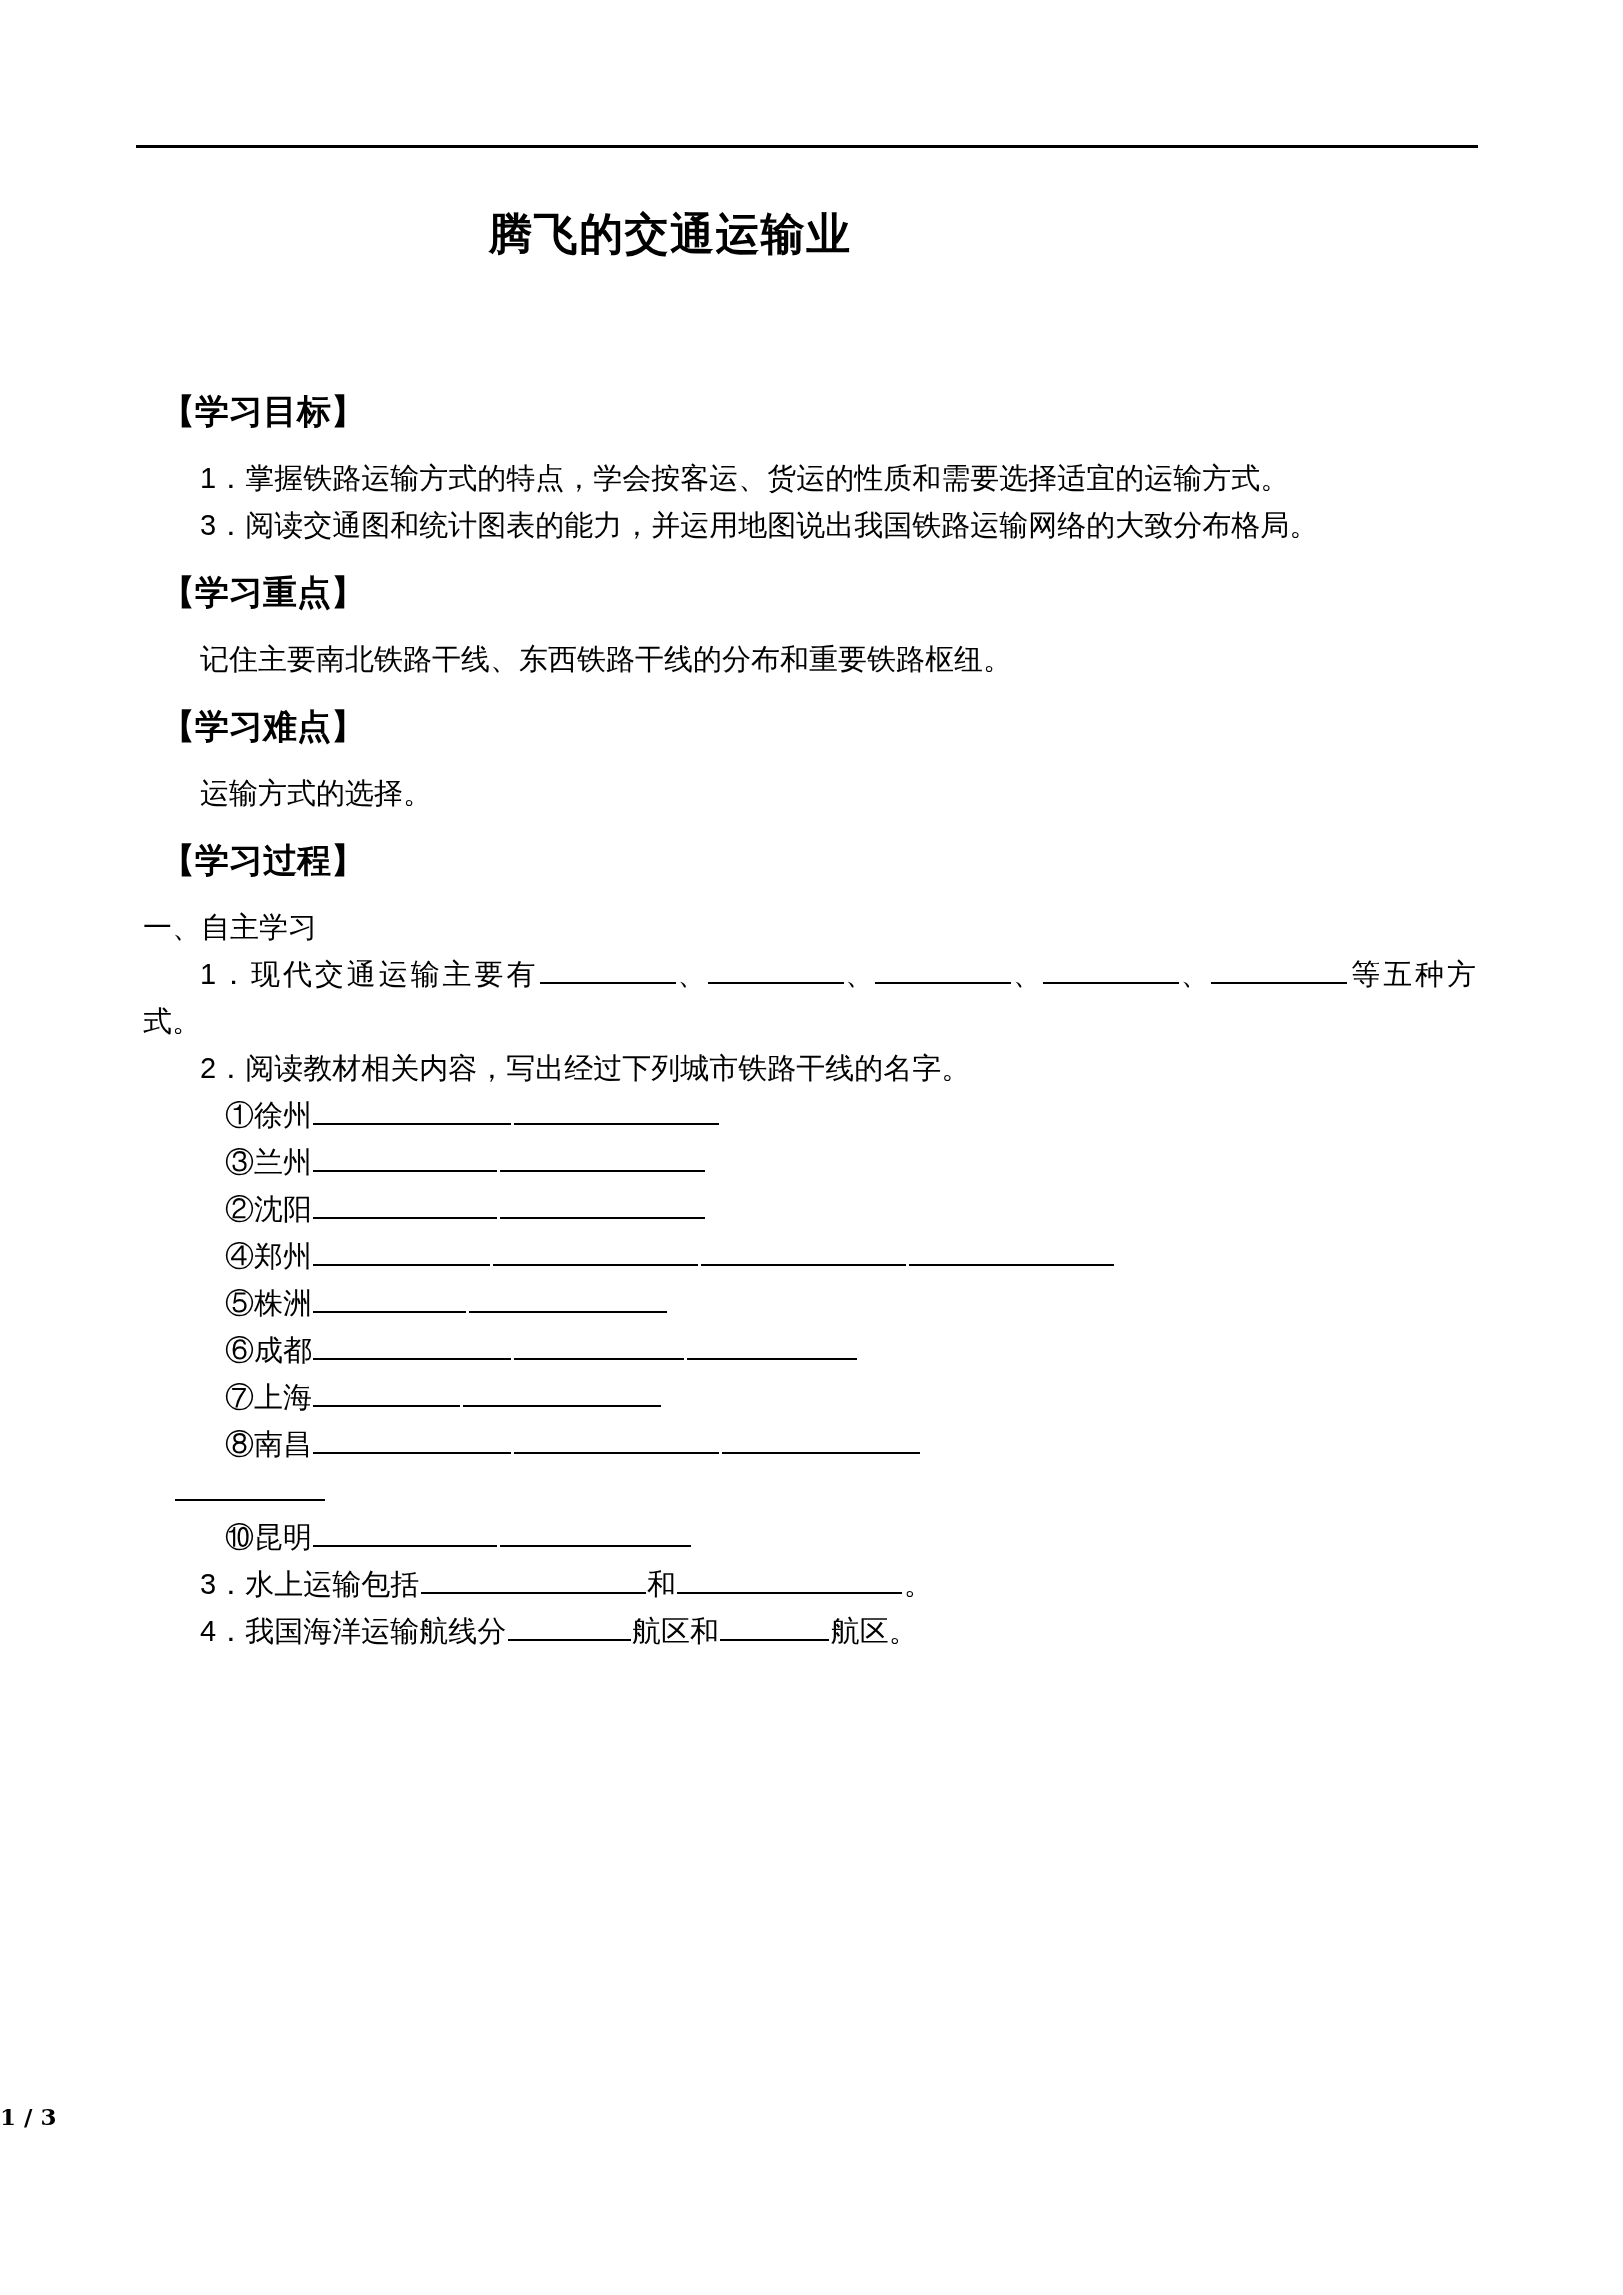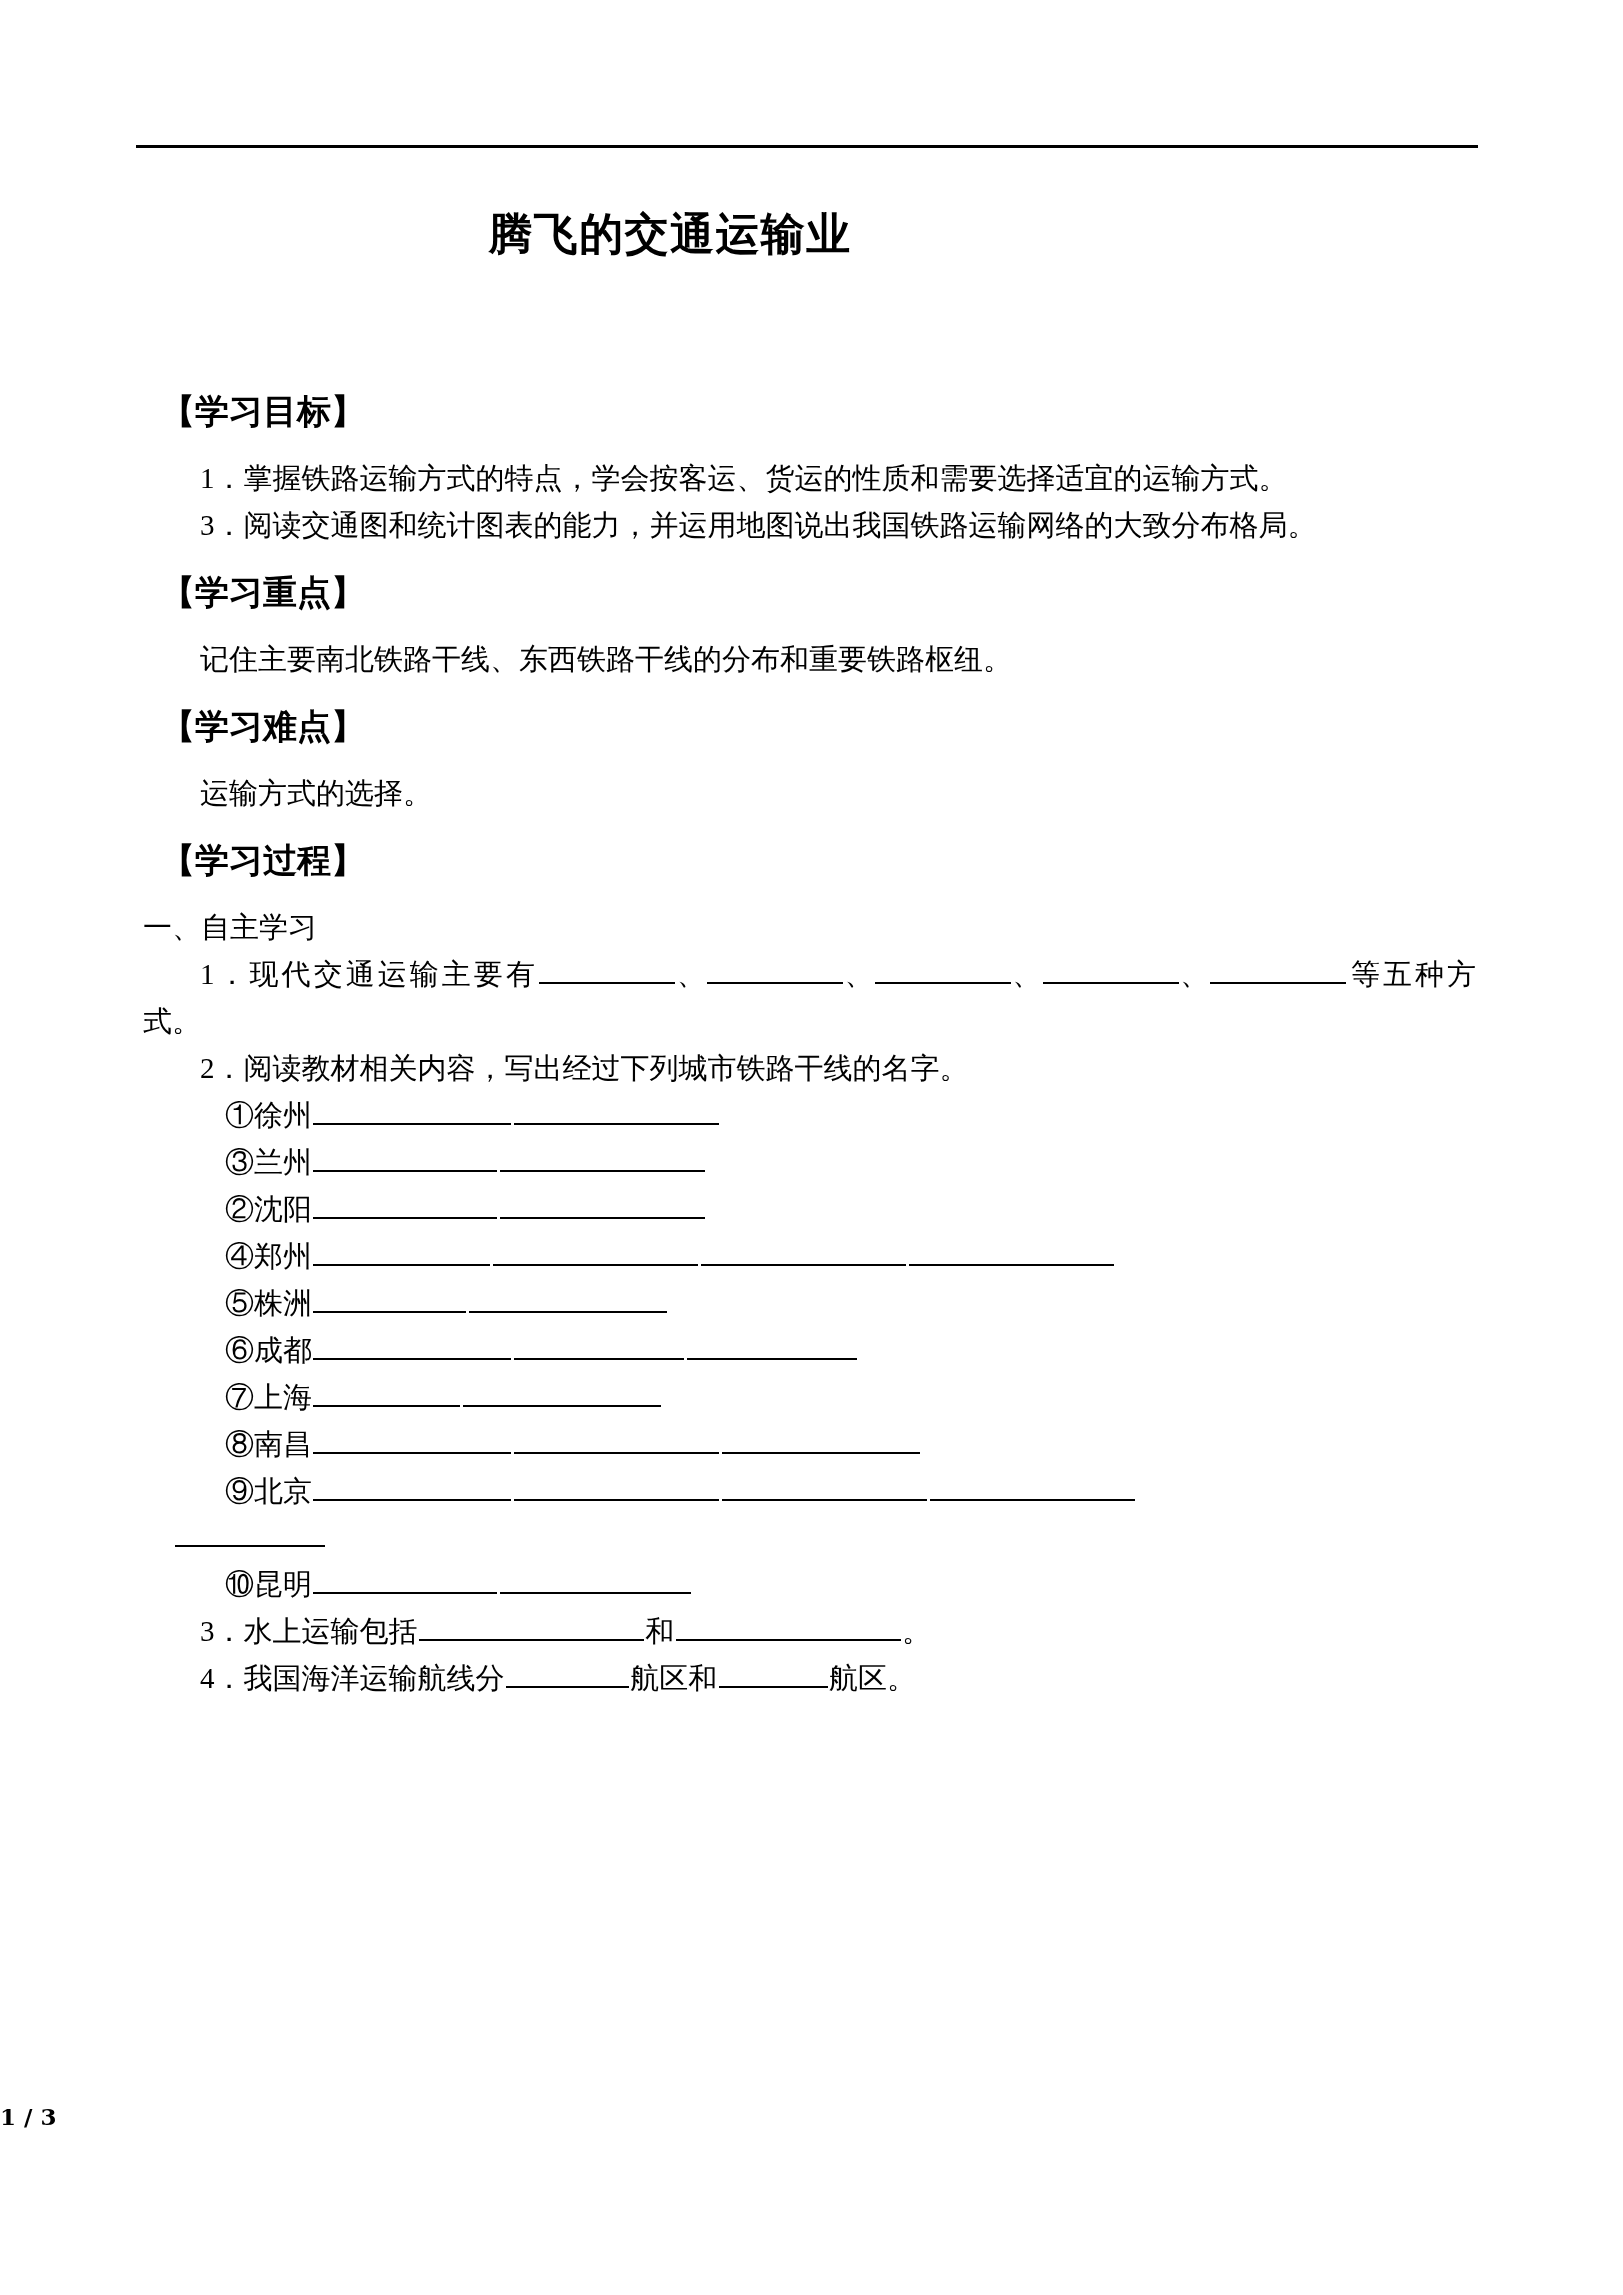--- a/index.html
+++ b/index.html
@@ -51,21 +51,21 @@
     font-weight: bold;
     line-height: 1.5;
     font-family: "DejaVu Serif", "Liberation Serif", serif;
   }
   .para {
     margin: 0;
     padding: 0 147px 0 143px;
     font-size: 29px;
     line-height: 1.62;
     text-align: justify;
-    font-family: Liberation Serif, serif;
+    font-family: Liberation Sans, sans-serif;
   }
   .para.indent { text-indent: 57px; }
   .list-line {
     margin: 0;
     padding: 0 0 0 225px;
     font-size: 29px;
     line-height: 1.62;
     white-space: nowrap;
     font-family: Liberation Sans, sans-serif;
   }
@@ -127,21 +127,20 @@
 
     <div id="city-list">
         <div class="list-line"><span>①</span><span>徐州</span><span class="blank" style="width: 198px;"></span><span class="sep"></span><span class="blank" style="width: 205px;"></span></div>
         <div class="list-line"><span>③</span><span>兰州</span><span class="blank" style="width: 184px;"></span><span class="sep"></span><span class="blank" style="width: 205px;"></span></div>
         <div class="list-line"><span>②</span><span>沈阳</span><span class="blank" style="width: 184px;"></span><span class="sep"></span><span class="blank" style="width: 205px;"></span></div>
         <div class="list-line"><span>④</span><span>郑州</span><span class="blank" style="width: 177px;"></span><span class="sep"></span><span class="blank" style="width: 205px;"></span><span class="sep"></span><span class="blank" style="width: 205px;"></span><span class="sep"></span><span class="blank" style="width: 205px;"></span></div>
         <div class="list-line"><span>⑤</span><span>株洲</span><span class="blank" style="width: 153px;"></span><span class="sep"></span><span class="blank" style="width: 198px;"></span></div>
         <div class="list-line"><span>⑥</span><span>成都</span><span class="blank" style="width: 198px;"></span><span class="sep"></span><span class="blank" style="width: 170px;"></span><span class="sep"></span><span class="blank" style="width: 170px;"></span></div>
         <div class="list-line"><span>⑦</span><span>上海</span><span class="blank" style="width: 147px;"></span><span class="sep"></span><span class="blank" style="width: 198px;"></span></div>
         <div class="list-line"><span>⑧</span><span>南昌</span><span class="blank" style="width: 198px;"></span><span class="sep"></span><span class="blank" style="width: 205px;"></span><span class="sep"></span><span class="blank" style="width: 198px;"></span></div>
-        <div class="list-line"><span>⑨</span><span>北京</span><span class="blank" style="width: 198px;"></span><span class="sep"></span><span class="blank" style="width: 205px;"></span><span class="sep"></span><span class="blank" style="width: 205px;"></span><span class="sep"></span><span class="blank" style="width: 205px;"></span><span class="sep"></span></div>
         <div class="wrap-line"><span class="blank" style="width: 150px;"></span></div>
         <div class="list-line"><span>⑩</span><span>昆明</span><span class="blank" style="width: 184px;"></span><span class="sep"></span><span class="blank" style="width: 191px;"></span></div>
       </div>
 
     <div class="para">
       <span style="display:inline-block;width:57px;"></span><span>3．水上运输包括</span><span class="blank" style="width:225px;"></span><span>和</span><span class="blank" style="width:225px;"></span><span>。</span>
     </div>
 
     <div class="para">
       <span style="display:inline-block;width:57px;"></span><span>4．我国海洋运输航线分</span><span class="blank" style="width:123px;"></span><span>航区和</span><span class="blank" style="width:109px;"></span><span>航区。</span>

